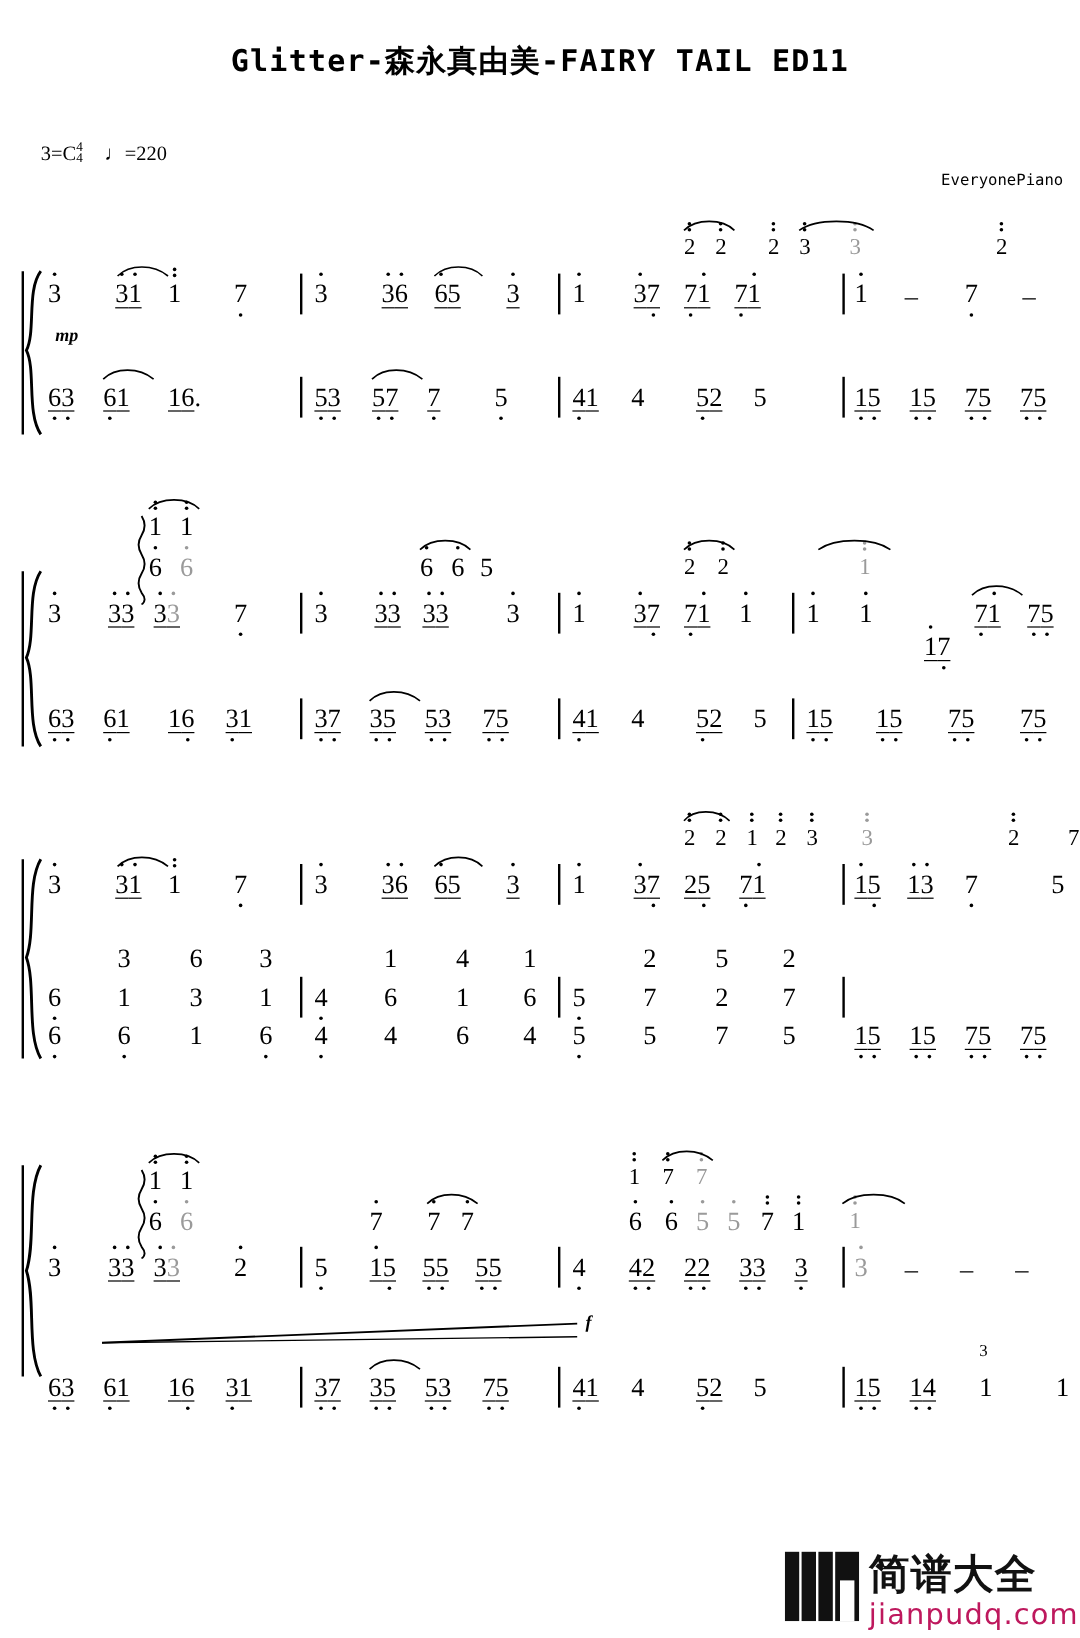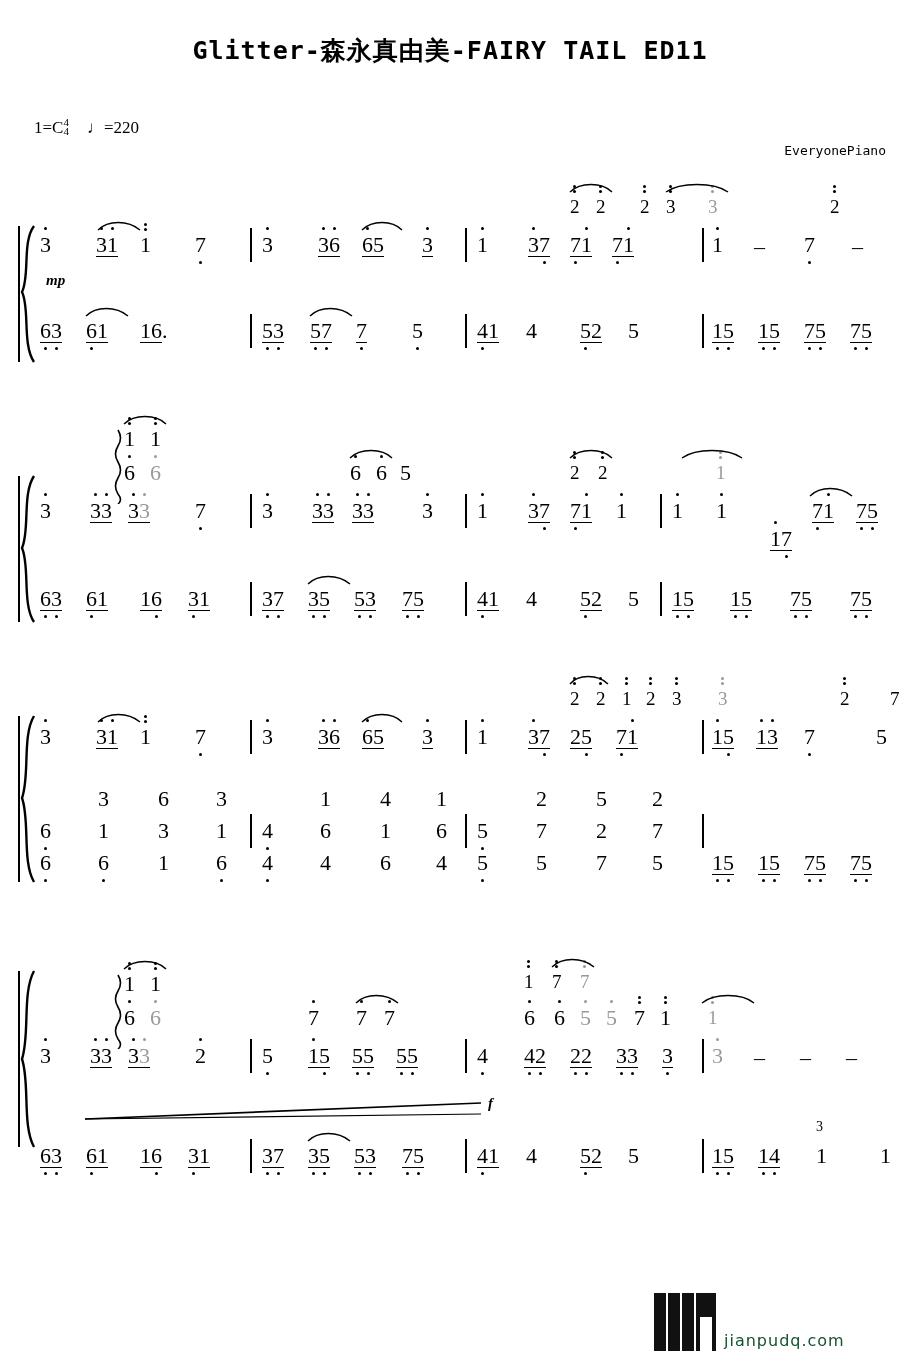--- a/index.html
+++ b/index.html
@@ -71,33 +71,33 @@
   .logo{
     position:absolute;right:16px;bottom:10px;width:230px;height:66px;
   }
   .logo .keys{position:absolute;left:0;top:4px;}
   .logo .cn{
     position:absolute;left:70px;top:0;font-family:"DejaVu Sans", sans-serif;
     font-weight:bold;font-size:34px;color:#111;letter-spacing:1px;
   }
   .logo .en{
     position:absolute;left:70px;top:42px;font-family:"DejaVu Sans", sans-serif;
-    font-size:16px;color:#14532d;letter-spacing:1px;
+    font-size:24px;color:#be185d;letter-spacing:1px;
   }
   .fingering{
     position:absolute;font-size:14px;font-family:"Liberation Serif",serif;color:#000;
   }
 </style>
 </head>
 <body>
 
 <div class="title">Glitter-森永真由美-FAIRY TAIL ED11</div>
 
 <div class="key-sig">
-  <span>1=C</span><span class="frac"><span>4</span><span>4</span></span><span class="tempo">♩</span><span>=220</span>
+  <span>3=C</span><span class="frac"><span>4</span><span>4</span></span><span class="tempo">♩</span><span>=220</span>
 </div>
 
 <div class="credit">EveryonePiano</div>
 
 <div class="system" style="top:210px;height:170px;">
   <div class="brace" style="top:14px;">
     <svg width="22" height="140" viewBox="0 0 22 140">
       <path d="M18 2 C6 18, 14 52, 6 68 C14 84, 6 120, 18 138" fill="none" stroke="#000" stroke-width="2.4"></path>
       <path d="M3 2 L3 138" stroke="#000" stroke-width="2"></path>
     </svg>
@@ -542,14 +542,15 @@
   <div class="keys">
     <svg width="62" height="58" viewBox="0 0 62 58">
       <rect x="0" y="0" width="62" height="58" fill="#ffffff"></rect>
       <rect x="0" y="0" width="12" height="58" fill="#111"></rect>
       <rect x="14" y="0" width="12" height="58" fill="#111"></rect>
       <rect x="28" y="0" width="12" height="58" fill="#111"></rect>
       <rect x="42" y="0" width="20" height="58" fill="#111"></rect>
       <rect x="46" y="24" width="12" height="34" fill="#fff"></rect>
     </svg>
   </div>
+  <div class="cn">简谱大全</div>
   <div class="en">jianpudq.com</div>
 </div>
 
 </body></html>

